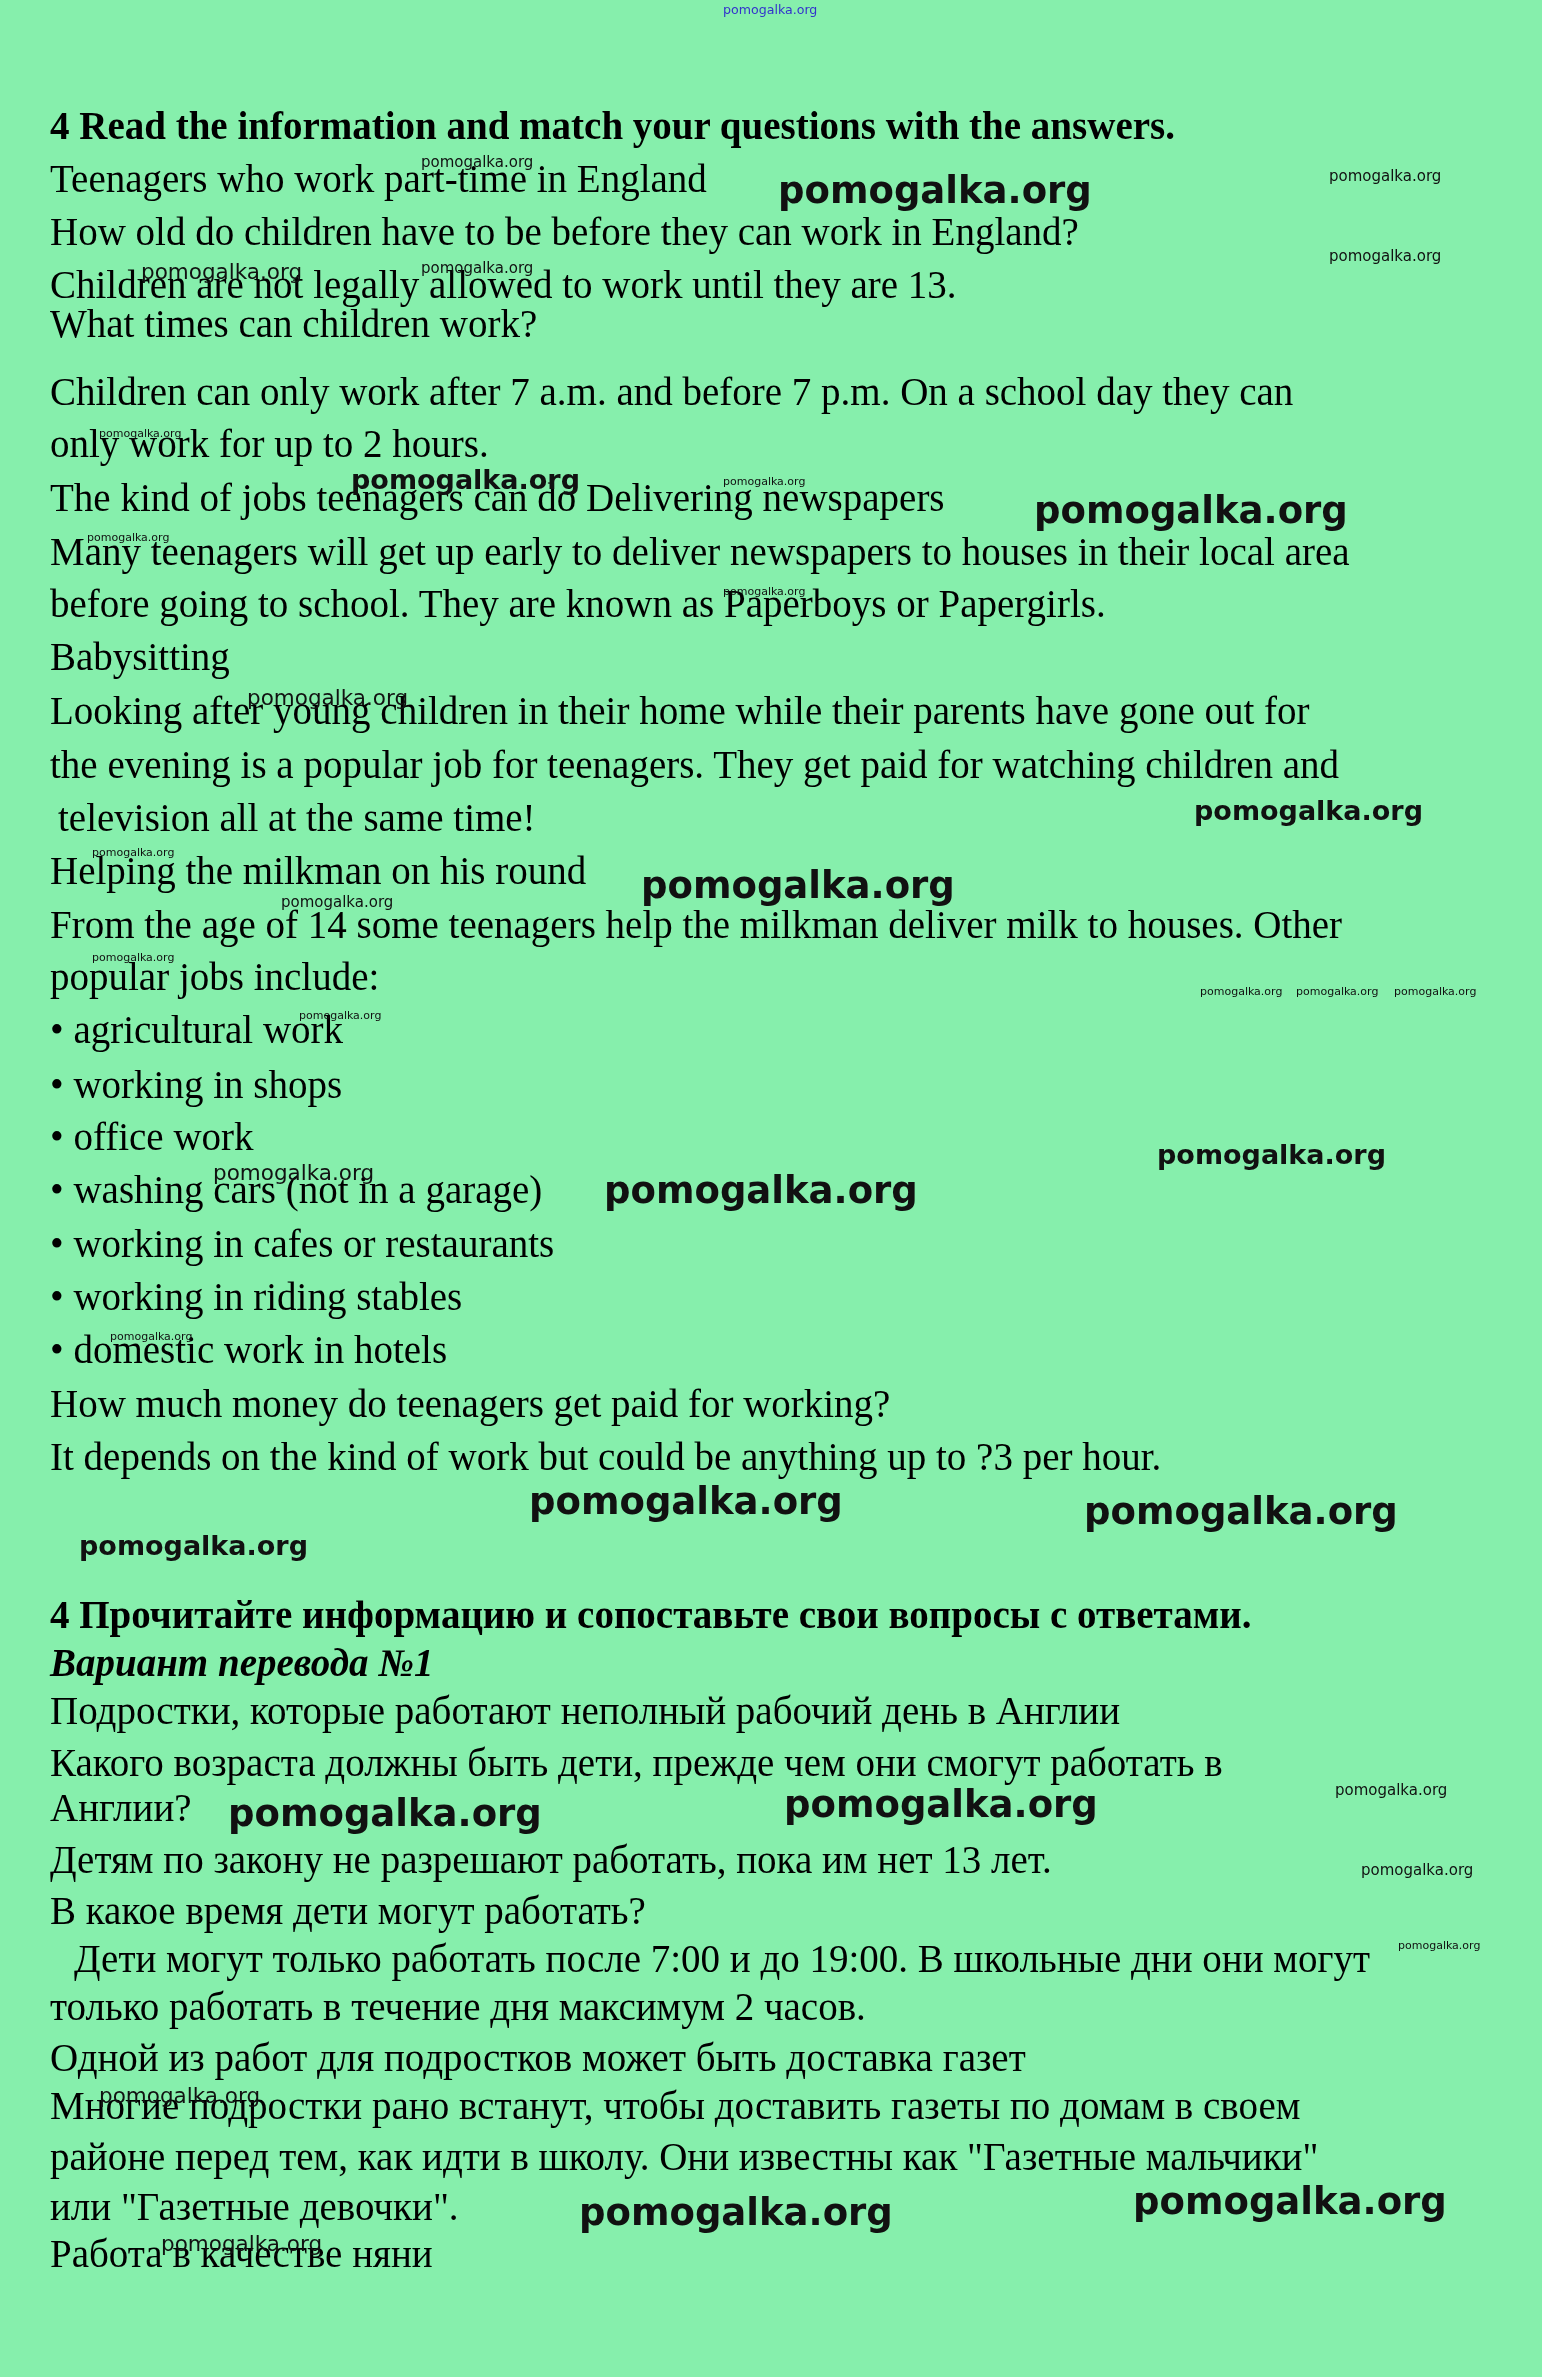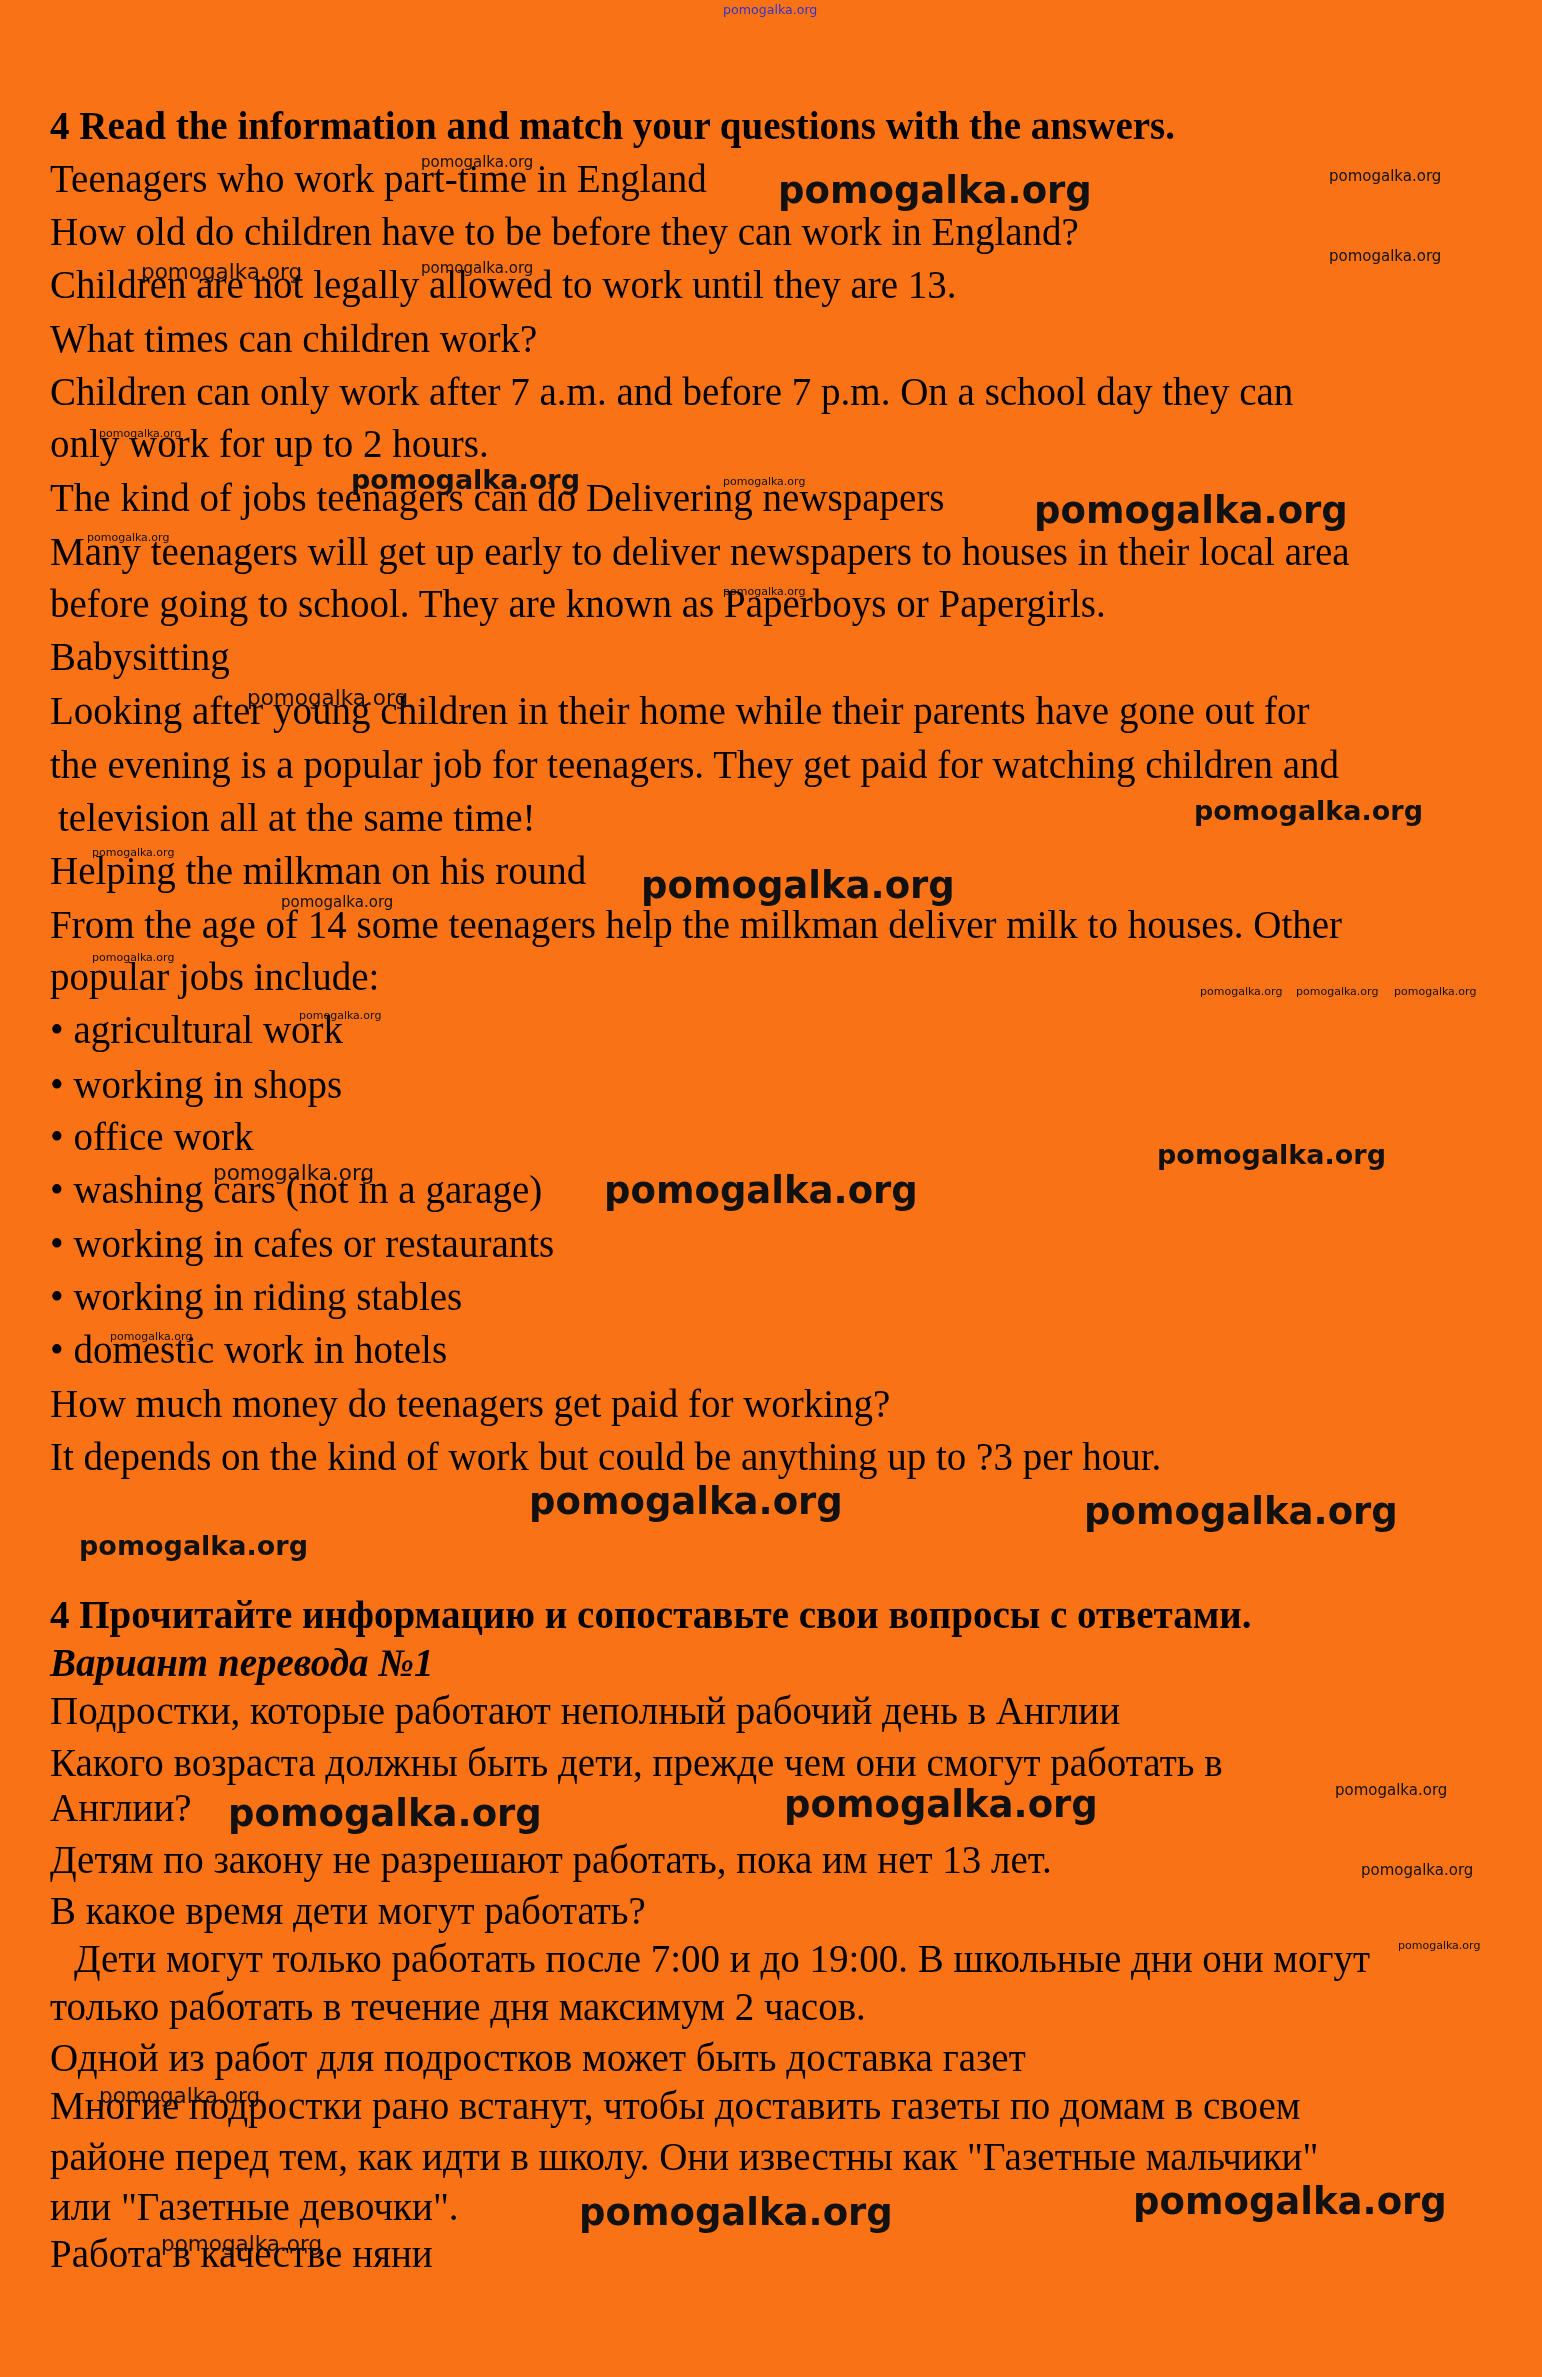--- a/index.html
+++ b/index.html
@@ -1,17 +1,17 @@
 <!DOCTYPE html>
 <html style="font-size:12px"><head>
 <meta charset="utf-8">
 <style>
   html, body { margin: 0; padding: 0; background: #ffffff; }
   body { width: 1543px; height: 2377px; position: relative; overflow: hidden; }
-  .page { position: absolute; left: 0; top: 0; width: 1543px; height: 2377px; background: #f97316; }
+  .page { position: absolute; left: 0; top: 0; width: 1543px; height: 2377px; background: #86efac; }
   .line {
     position: absolute; left: 50px;
     font-family: "Liberation Serif", "DejaVu Serif", serif;
     font-size: 39px; line-height: 44px; color: #000; white-space: nowrap;
     transform-origin: left top;
   }
   .bold { font-weight: bold; }
   .italic { font-style: italic; font-weight: bold; }
   .wm {
     position: absolute; font-family: "DejaVu Sans", "Liberation Sans", sans-serif;
@@ -28,21 +28,21 @@
 <body>
 
 <div class="page">
 
   <div class="wm wm-top" style="left:723px;top:1.5px;">pomogalka.org</div>
 
   <div class="line bold" style="top:104px;">4 Read the information and match your questions with the answers.</div>
   <div class="line" style="top:157px;">Teenagers who work part-time in England</div>
   <div class="line" style="top:210px;">How old do children have to be before they can work in England?</div>
   <div class="line" style="top:263px;">Children are not legally allowed to work until they are 13.</div>
-  <div class="line" style="top:317px;">What times can children work?</div>
+  <div class="line" style="top:302px;">What times can children work?</div>
   <div class="line" style="top:370px;">Children can only work after 7 a.m. and before 7 p.m. On a school day they can</div>
   <div class="line" style="top:422px;">only work for up to 2 hours.</div>
   <div class="line" style="top:476px;">The kind of jobs teenagers can do Delivering newspapers</div>
   <div class="line" style="top:530px;">Many teenagers will get up early to deliver newspapers to houses in their local area</div>
   <div class="line" style="top:582px;">before going to school. They are known as Paperboys or Papergirls.</div>
   <div class="line" style="top:635px;">Babysitting</div>
   <div class="line" style="top:689px;">Looking after young children in their home while their parents have gone out for</div>
   <div class="line" style="top:743px;">the evening is a popular job for teenagers. They get paid for watching children and</div>
   <div class="line" style="top:796px;margin-left:8px;">television all at the same time!</div>
   <div class="line" style="top:849px;">Helping the milkman on his round</div>

